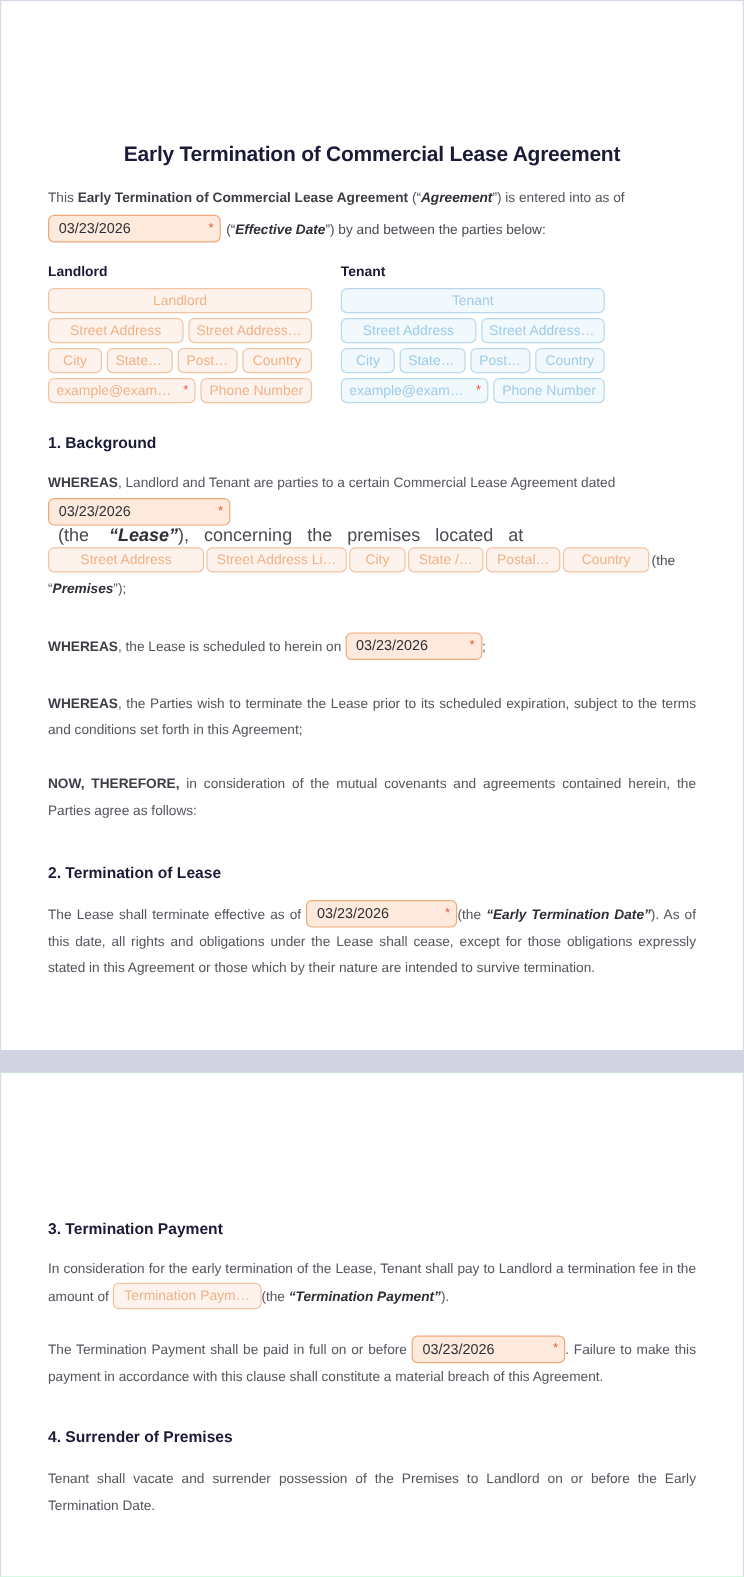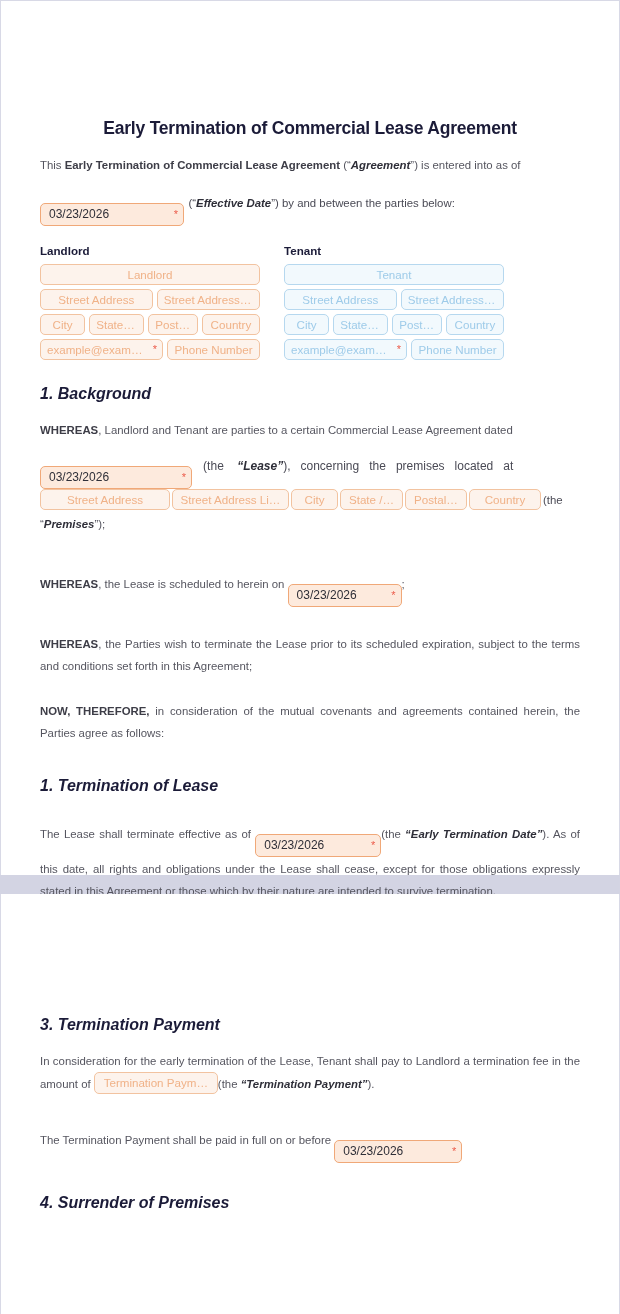--- a/index.html
+++ b/index.html
@@ -57,25 +57,24 @@
     line-height: 22.5px;
     text-align: justify;
     color: #55555f;
     margin: 0;
   }
 
   .b { font-weight: bold; color: #3d3d47; }
   .bi { font-weight: bold; font-style: italic; color: #2e2e38; }
 
   h2.section {
-    font-size: 16px;
+    font-size: 13px;
     font-weight: bold;
     color: #1b1b38;
     margin: 0;
-    font-style: italic;
   }
 
   
   .fld {
     display: inline-block;
     vertical-align: middle;
     border-radius: 5px;
     font-size: 11.6px;
     line-height: 19px;
     height: 21px;
@@ -112,21 +111,20 @@
     font-size: 11px;
     line-height: 19px;
   }
   .fld.blue .req { color: #ec5b4a; }
 
   
   .date-chip {
     width: 144px;
     height: 23px;
     line-height: 21px;
-    margin-top: 24px;
   }
   .date-chip .req { top: 1px; }
 
   
   .parties {
     display: flex;
     gap: 24px;
     margin-top: 18px;
   }
   .party { width: 220px; }
@@ -228,21 +226,21 @@
       <h2 class="section" style="margin-top:21px;">1. Background</h2>
 
       <p class="body" style="margin-top:16px;">
         <span class="b">WHEREAS</span><span>, Landlord and Tenant are parties to a certain Commercial Lease Agreement dated</span>
       </p>
       <div style="margin-top:1px;">
         <span class="fld filled date-chip" style="width:152px;">
           <span>03/23/2026</span>
           <span class="req">*</span>
         </span>
-        <span class="body" style="font-size:12px;display:inline;">
+        <span class="body" style="font-size:15px;display:inline;">
           &nbsp;&nbsp;(the&nbsp;&nbsp;&nbsp;&nbsp;<span class="bi">“Lease”</span>),&nbsp;&nbsp;&nbsp;concerning&nbsp;&nbsp;&nbsp;the&nbsp;&nbsp;&nbsp;premises&nbsp;&nbsp;&nbsp;located&nbsp;&nbsp;&nbsp;at
         </span>
       </div>
       <div style="margin-top:3px;" class="bg-fields">
         <span class="fld orange" style="width:130px;">Street Address</span><span class="fld orange" style="width:117px;">Street Address Li…</span><span class="fld orange" style="width:47px;">City</span><span class="fld orange" style="width:63px;">State /…</span><span class="fld orange" style="width:62px;">Postal…</span><span class="fld orange" style="width:72px;">Country</span><span class="body" style="font-size:11.4px;">(the</span>
       </div>
       <p class="body" style="margin-top:3px;text-align:left;">
         “<span class="bi" style="font-style:italic;">Premises</span>”);
       </p>
 
@@ -256,21 +254,21 @@
 
       <p class="body" style="margin-top:25px;">
         <span class="b">WHEREAS</span><span>, the Parties wish to terminate the Lease prior to its scheduled expiration, subject to the terms and conditions set forth in this Agreement;</span>
       </p>
 
       <p class="body" style="margin-top:22px;">
         <span class="b">NOW, THEREFORE,</span><span> in consideration of the mutual covenants and agreements contained herein, the Parties agree as follows:</span>
       </p>
 
       
-      <h2 class="section" style="margin-top:32px;">1. Termination of Lease</h2>
+      <h2 class="section" style="margin-top:32px;">2. Termination of Lease</h2>
 
       <p class="body" style="margin-top:16px;">
         <span>The Lease shall terminate effective as of</span>
         <span class="fld filled date-chip" style="width:126px;position:relative;top:-1px;">
           <span>03/23/2026</span>
           <span class="req">*</span>
         </span><span>(the </span><span class="bi">“Early Termination Date”</span><span>). As of this date, all rights and obligations under the Lease shall cease, except for those obligations expressly stated in this Agreement or those which by their nature are intended to survive termination.</span>
       </p>
 
     </div>
@@ -286,23 +284,24 @@
       <p class="body" style="margin-top:16px;">
         <span>In consideration for the early termination of the Lease, Tenant shall pay to Landlord a termination fee in the amount of</span>
         <span class="fld orange" style="width:124px;position:relative;top:-1px;height:22px;line-height:20px;">Termination Paym…</span><span>(the </span><span class="bi">“Termination Payment”</span><span>).</span>
       </p>
 
       <p class="body" style="margin-top:22px;">
         <span>The Termination Payment shall be paid in full on or before</span>
         <span class="fld filled date-chip" style="width:128px;position:relative;top:-1px;">
           <span>03/23/2026</span>
           <span class="req">*</span>
-        </span>
+        </span><span>. Failure to make this payment in accordance with this clause shall constitute a material breach of this Agreement.</span>
       </p>
 
       <h2 class="section" style="margin-top:30px;">4. Surrender of Premises</h2>
 
+      <p class="body" style="margin-top:17px;">Tenant shall vacate and surrender possession of the Premises to Landlord on or before the Early Termination Date.</p>
 
 
     </div>
   </div>
 
 </div>
 
 </body></html>

